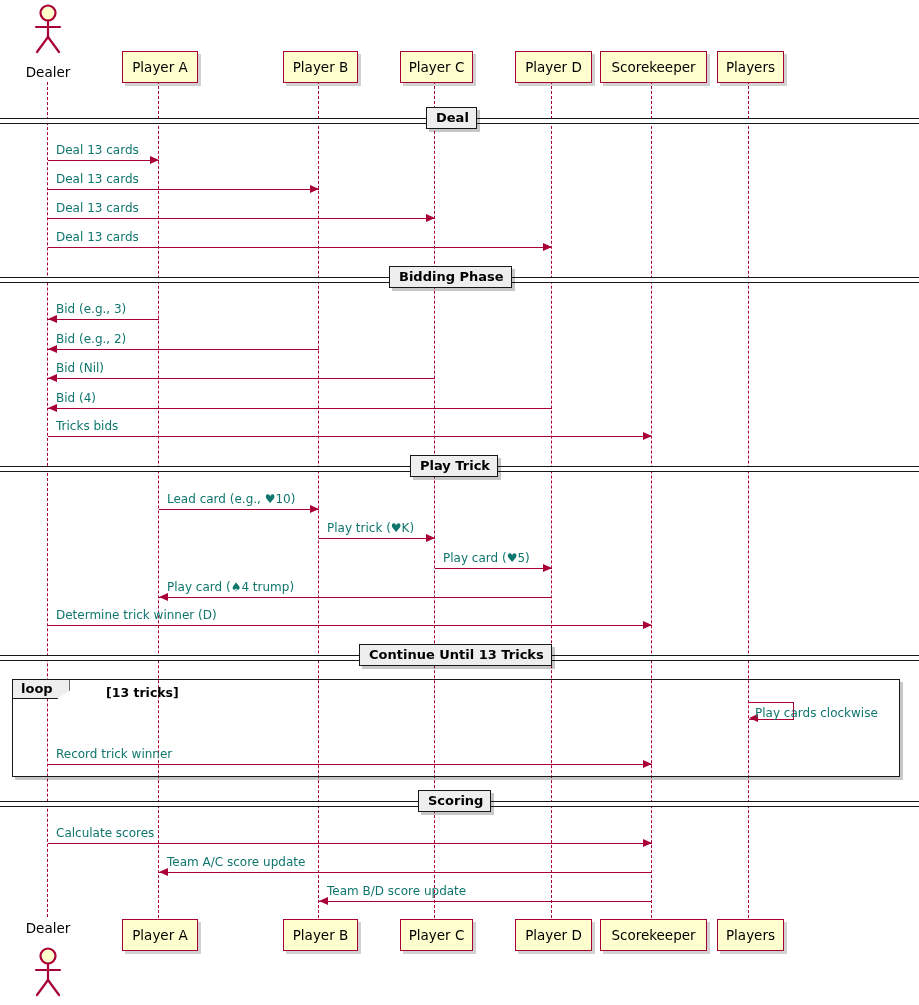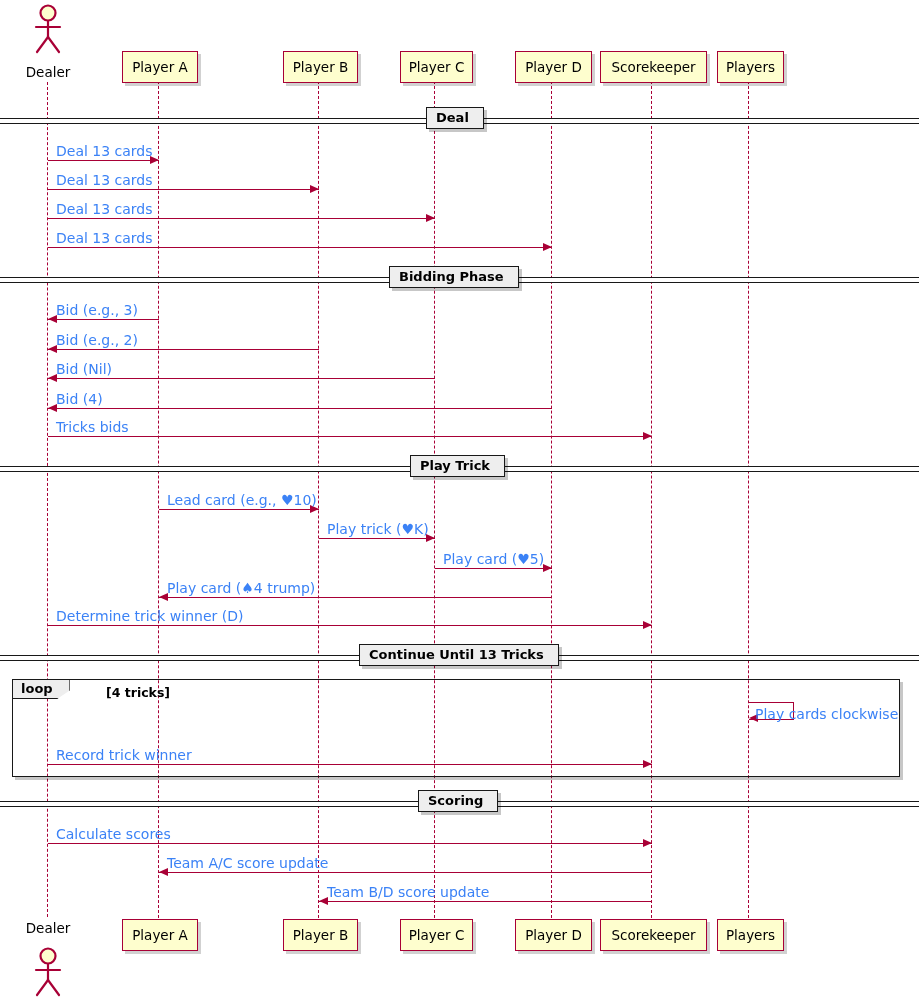--- a/index.html
+++ b/index.html
@@ -15,31 +15,31 @@
         display:flex;align-items:center;justify-content:center;
         font-size:13.5px;color:#000;white-space:nowrap;height:30px;}
   .actor-label{position:absolute;font-size:13.5px;color:#000;white-space:nowrap;text-align:center;}
 
   
   .divline{position:absolute;left:0;width:919px;height:4px;
            border-top:1.6px solid #181818;border-bottom:1.6px solid #181818;background:#fff;}
   .divbox{position:absolute;background:#EEEEEE;border:1.6px solid #181818;
           box-shadow:3px 3px 0 0 rgba(0,0,0,.22);
           font-size:13px;font-weight:bold;color:#000;white-space:nowrap;
-          padding:3px 14px 4px 9px;line-height:1;}
+          padding:3px 7px 4px 9px;line-height:1;}
 
   
   .msgline{position:absolute;height:0;border-top:1.4px solid #A80036;}
   .arrowR{position:absolute;width:0;height:0;
           border-top:4.5px solid transparent;border-bottom:4.5px solid transparent;
           border-left:9px solid #A80036;}
   .arrowL{position:absolute;width:0;height:0;
           border-top:4.5px solid transparent;border-bottom:4.5px solid transparent;
           border-right:9px solid #A80036;}
-  .msgtext{position:absolute;font-size:14px;color:#3b82f6;white-space:nowrap;}
+  .msgtext{position:absolute;font-size:12px;color:#0f766e;white-space:nowrap;}
 
   
   .loopframe{position:absolute;border:1.8px solid #181818;background:transparent;
              box-shadow:3px 3px 0 0 rgba(0,0,0,.22);}
   .looptab{position:absolute;background:#EEEEEE;border-right:1.8px solid #181818;
            border-bottom:1.8px solid #181818;font-size:13px;font-weight:bold;
            padding:2px 16px 3px 8px;line-height:1;
            clip-path:polygon(0 0,100% 0,100% 55%,78% 100%,0 100%);}
   .loopcond{position:absolute;font-size:12.5px;font-weight:bold;color:#000;white-space:nowrap;}
 
@@ -148,17 +148,17 @@
     <div class="arrowR" style="left: 643px; top: 839px;"></div>
     <div class="msgtext" style="left: 56px; top: 826px;">Calculate scores</div>
     <div class="msgline" style="left: 159px; top: 872px; width: 493px;"></div>
     <div class="arrowL" style="left: 159px; top: 868px;"></div>
     <div class="msgtext" style="left: 167px; top: 855px;">Team A/C score update</div>
     <div class="msgline" style="left: 319px; top: 901px; width: 333px;"></div>
     <div class="arrowL" style="left: 319px; top: 897px;"></div>
     <div class="msgtext" style="left: 327px; top: 884px;">Team B/D score update</div>
     <div class="loopframe" style="left: 12px; top: 679px; width: 886px; height: 96px;"></div>
     <div class="looptab" style="left: 13px; top: 680px;">loop</div>
-    <div class="loopcond" style="left: 106px; top: 685px;">[4 tricks]</div>
+    <div class="loopcond" style="left: 106px; top: 685px;">[13 tricks]</div>
     <div class="selfbox" style="left: 749px; top: 702px; width: 44px;"></div>
     <div class="arrowL" style="left: 749px; top: 714px;"></div>
     <div class="msgtext" style="left: 755px; top: 706px;">Play cards clockwise</div>
   </div>
 
 </body></html>

